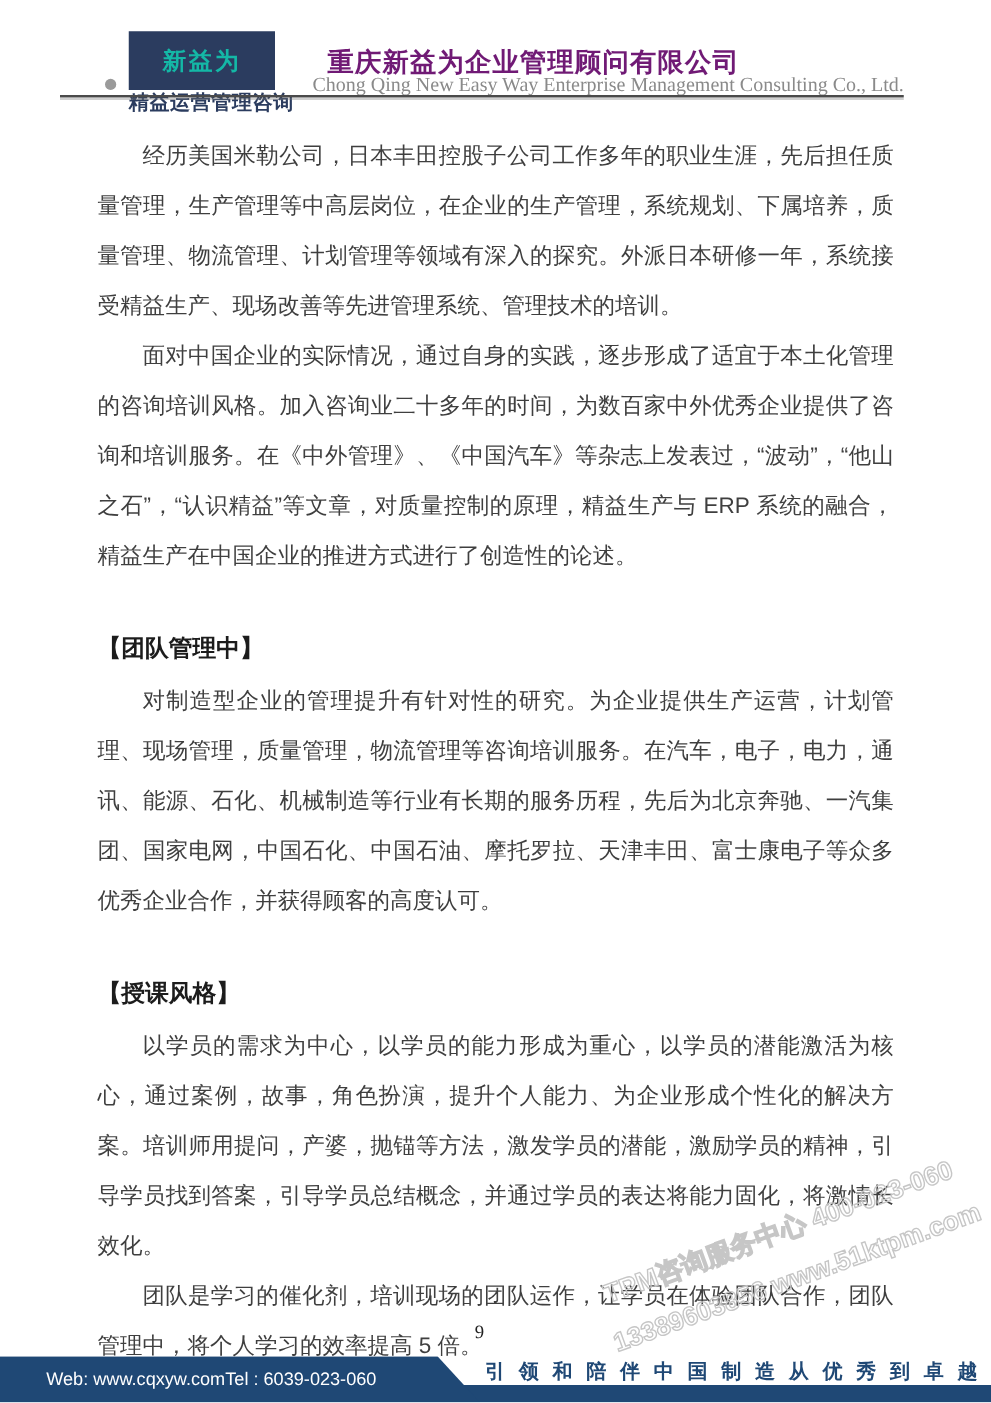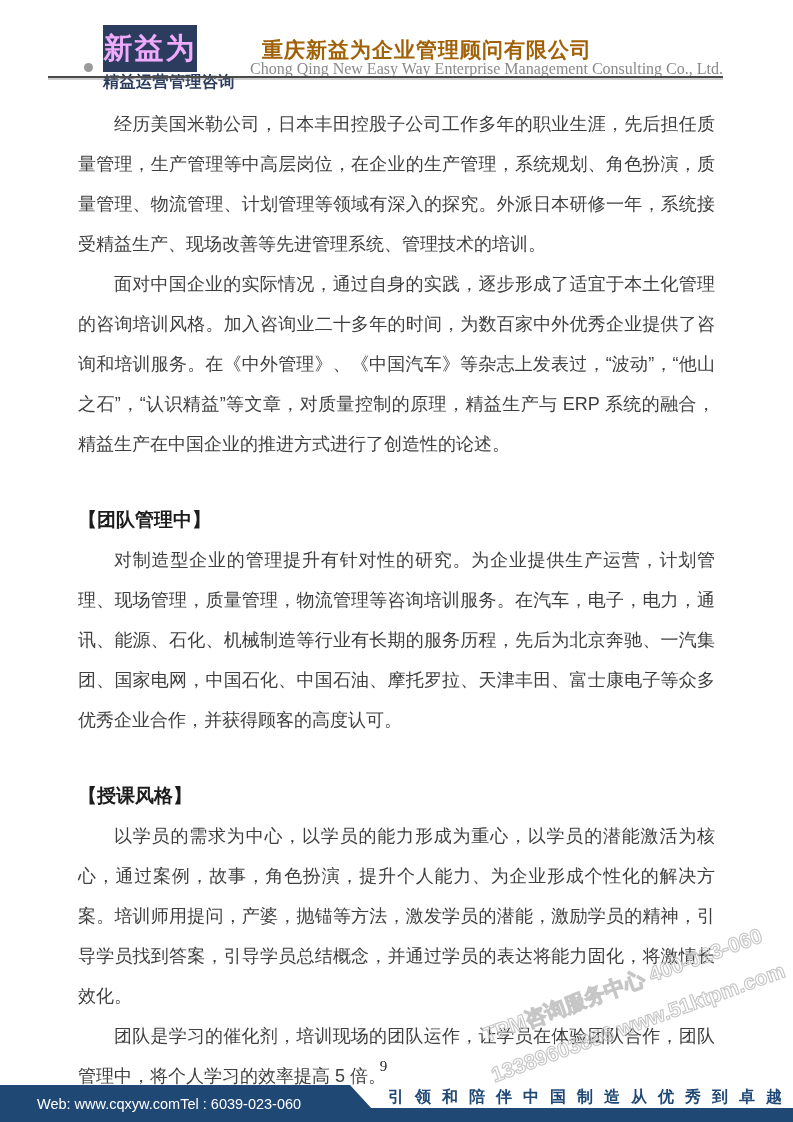--- a/index.html
+++ b/index.html
@@ -11,39 +11,39 @@
     width: 793px;
     height: 1122px;
     background: #ffffff;
     overflow: hidden;
   }
 
   
   .header { position: absolute; top: 0; left: 0; right: 0; height: 100px; }
   .logo-box {
     position: absolute; left: 103px; top: 25px;
-    width: 94px; height: 47px;
+    width: 117px; height: 47px;
     background: #2b3c5f;
-    color: #f0abfc;
+    color: #14b8a6;
     display: flex; align-items: center; justify-content: center;
-    font-size: 29px; font-weight: bold; letter-spacing: 2px;
+    font-size: 19px; font-weight: bold; letter-spacing: 2px;
   }
   .logo-tagline {
     position: absolute; left: 103px; top: 72px; width: 106px;
     color: #2b3c5f; font-weight: bold; font-size: 16px;
     letter-spacing: 0.5px; text-align: center; white-space: nowrap;
   }
   .header-dot {
     position: absolute; left: 84px; top: 63px;
     width: 9px; height: 9px; border-radius: 50%;
     background: #9a9a9a;
   }
   .company-cn {
     position: absolute; left: 262px; top: 36px;
-    font-size: 21px; font-weight: bold; color: #a16207;
+    font-size: 21px; font-weight: bold; color: #701a75;
     letter-spacing: 1px; white-space: nowrap;
   }
   .company-en {
     position: absolute; right: 70px; top: 60px;
     font-family: "Liberation Serif", "DejaVu Serif", serif;
     font-size: 16px; color: #8a8a8a; white-space: nowrap;
   }
   .header-rule {
     position: absolute; left: 48px; top: 76px; width: 675px; height: 0;
     border-top: 2px solid #4a4a4a;
@@ -120,21 +120,21 @@
     <div class="logo-tagline">精益运营管理咨询</div>
     <div class="header-dot"></div>
     <div class="company-cn">重庆新益为企业管理顾问有限公司</div>
     <div class="company-en">Chong Qing New Easy Way Enterprise Management Consulting Co., Ltd.</div>
     <div class="header-rule"></div>
   </div>
 
   <div class="content">
 
     <div class="section">
-      <p class="para">经历美国米勒公司，日本丰田控股子公司工作多年的职业生涯，先后担任质量管理，生产管理等中高层岗位，在企业的生产管理，系统规划、角色扮演，质量管理、物流管理、计划管理等领域有深入的探究。外派日本研修一年，系统接受精益生产、现场改善等先进管理系统、管理技术的培训。</p>
+      <p class="para">经历美国米勒公司，日本丰田控股子公司工作多年的职业生涯，先后担任质量管理，生产管理等中高层岗位，在企业的生产管理，系统规划、下属培养，质量管理、物流管理、计划管理等领域有深入的探究。外派日本研修一年，系统接受精益生产、现场改善等先进管理系统、管理技术的培训。</p>
       <p class="para">面对中国企业的实际情况，通过自身的实践，逐步形成了适宜于本土化管理的咨询培训风格。加入咨询业二十多年的时间，为数百家中外优秀企业提供了咨询和培训服务。在《中外管理》、《中国汽车》等杂志上发表过，“波动”，“他山之石”，“认识精益”等文章，对质量控制的原理，精益生产与 ERP 系统的融合，精益生产在中国企业的推进方式进行了创造性的论述。</p>
     </div>
 
     <div class="section">
       <div class="section-heading">【团队管理中】</div>
       <p class="para">对制造型企业的管理提升有针对性的研究。为企业提供生产运营，计划管理、现场管理，质量管理，物流管理等咨询培训服务。在汽车，电子，电力，通讯、能源、石化、机械制造等行业有长期的服务历程，先后为北京奔驰、一汽集团、国家电网，中国石化、中国石油、摩托罗拉、天津丰田、富士康电子等众多优秀企业合作，并获得顾客的高度认可。</p>
     </div>
 
     <div class="section">
       <div class="section-heading">【授课风格】</div>

